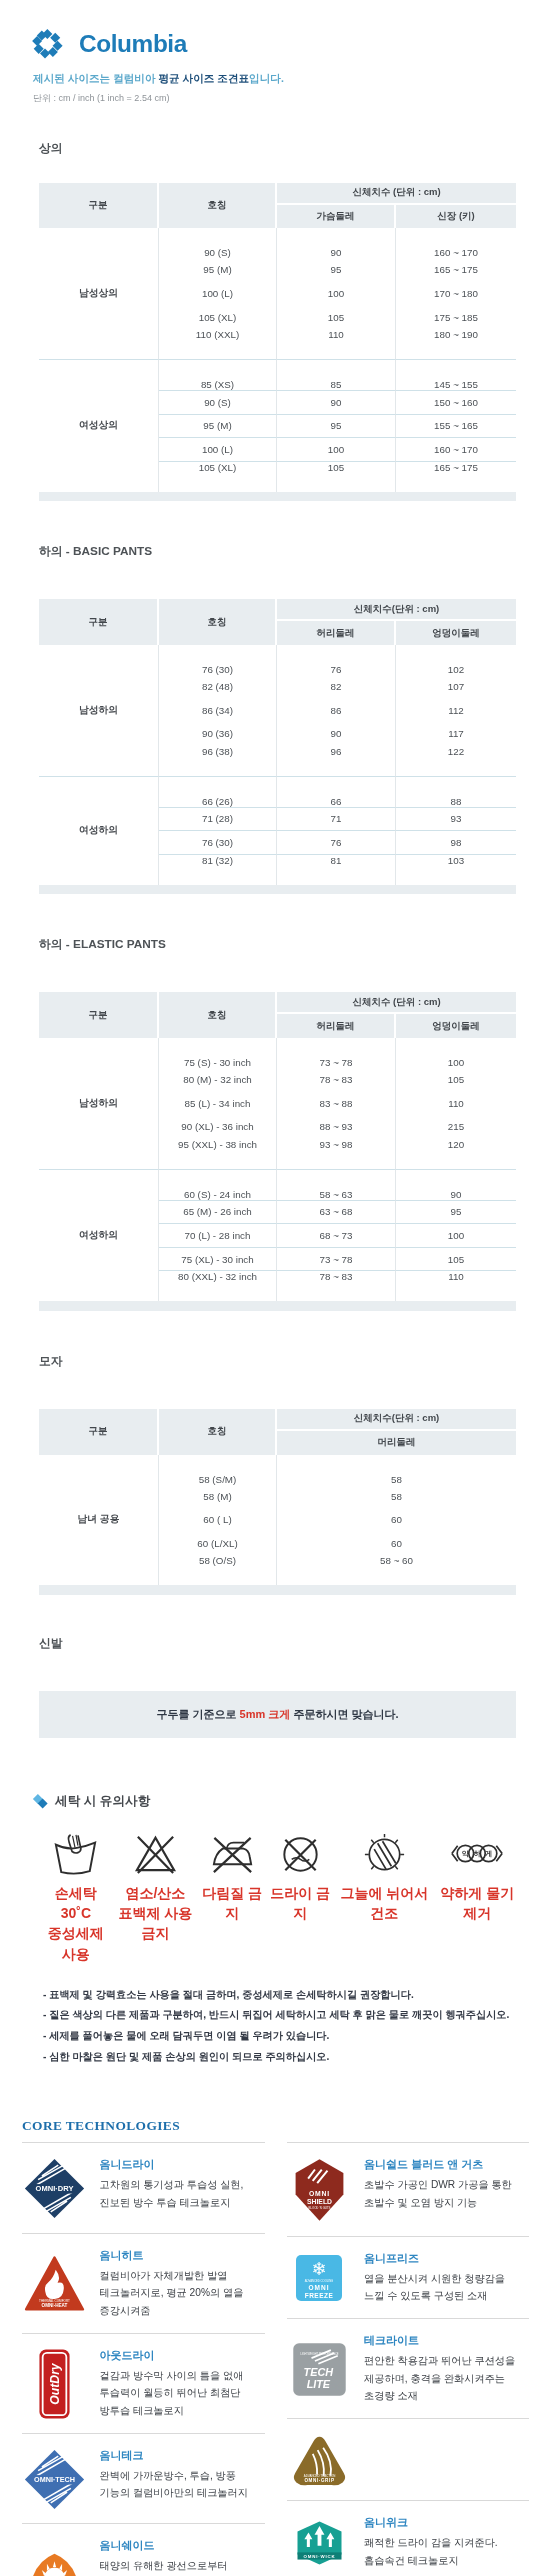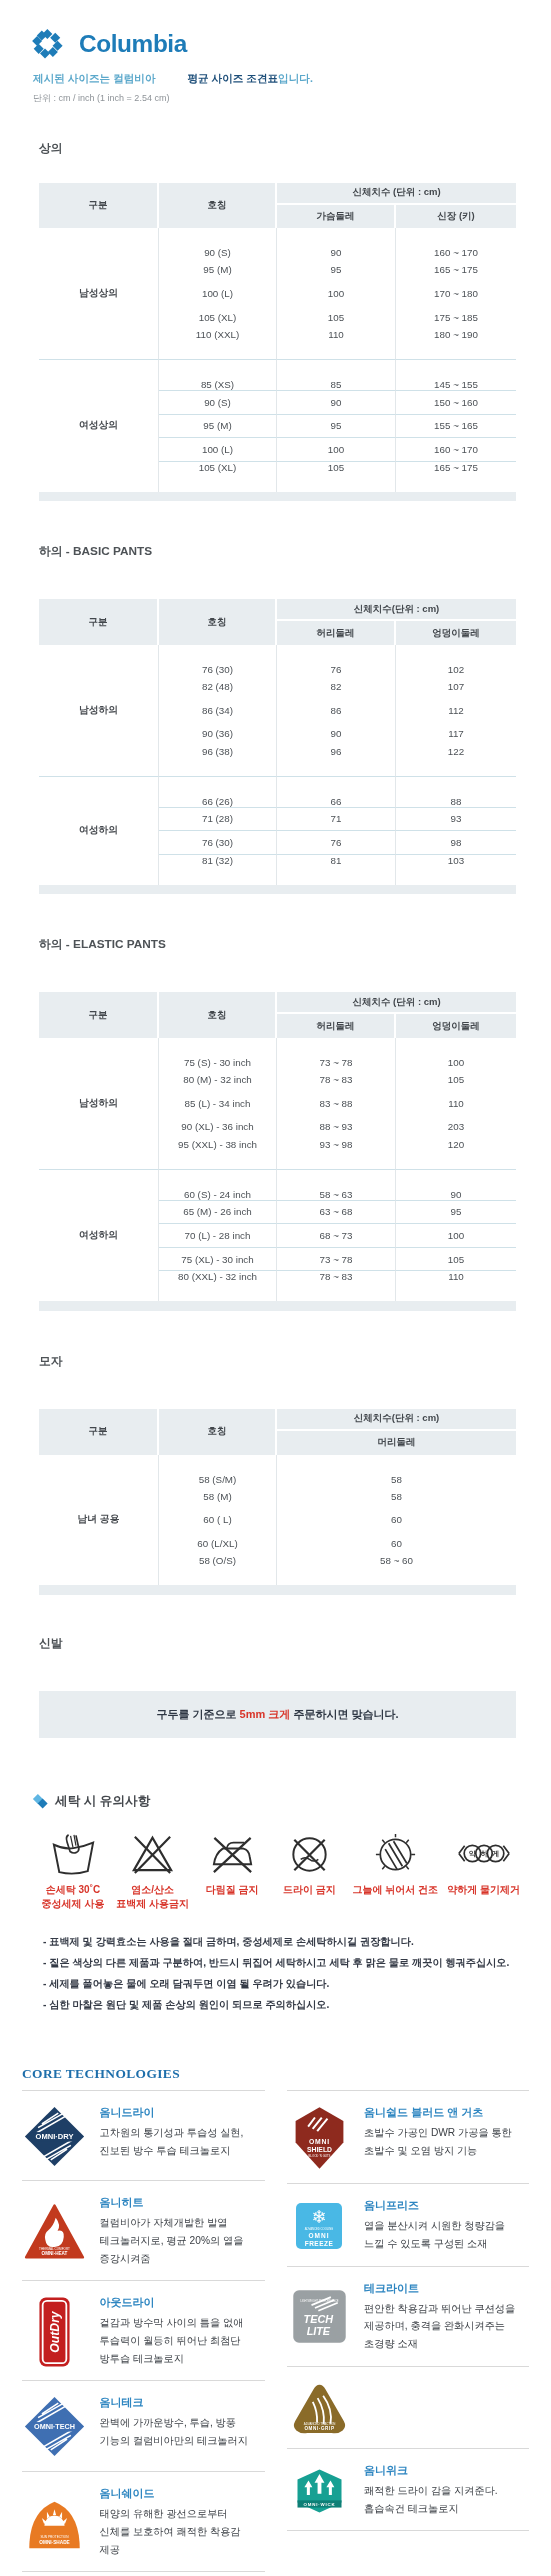--- a/index.html
+++ b/index.html
@@ -9,21 +9,21 @@
     font-family: "Liberation Sans", "DejaVu Sans", sans-serif;
     color: #4c5156;
   }
   .page { width: 551px; position: relative; }
 
   
   .hdr { padding: 28px 0 0 31.5px; }
   .brand { display: flex; align-items: center; gap: 16px; }
   .brand-text { font-size: 24.4px; font-weight: bold; color: #1e7cb8; letter-spacing: -0.4px; }
   .subtitle { margin: 12.6px 0 0 1.6px; font-size: 10.6px; font-weight: bold; color: #5ba8cb; }
-  .subtitle .dark { color: #1d4e79; margin-left: 29px; }
+  .subtitle .dark { color: #1d4e79; }
   .unit-note { margin: 5.5px 0 0 1.6px; font-size: 9px; color: #8e9398; }
 
   
   .sec-title { margin: 0 8px 0 39px; font-size: 11.8px; font-weight: bold; color: #4d5256; }
 
   
   .tbl-wrap { margin-left: 39px; width: 477px; }
   table { width: 477px; border-collapse: separate; border-spacing: 0; table-layout: fixed; }
   thead th {
     background: #e8edf0; font-size: 9.5px; font-weight: bold; color: #42474c;
@@ -56,21 +56,21 @@
     font-size: 11px; font-weight: bold; color: #2e3744;
   }
   .shoe-box .red { color: #d8352a; }
 
   
   .laundry-title { margin-left: 31.5px; display: flex; align-items: center; gap: 6.3px;
     font-size: 12.6px; font-weight: bold; color: #44484d; }
   .care-row { margin: 19px 0 0 39px; width: 481px; display: flex; justify-content: space-between; }
   .care { text-align: center; min-width: 68px; }
   .care svg { display: block; margin: 0 auto; }
-  .care-label { margin-top: 4.7px; font-size: 10px; font-weight: bold; color: #d8352a; line-height: 1.45; }
+  .care-label { margin-top: 4.7px; font-size: 14px; font-weight: bold; color: #d8352a; line-height: 1.45; }
   .notes { margin: 20.5px 0 0 43px; }
   .note-line { font-size: 10.2px; color: #343a46; line-height: 2.05; font-weight: bold; }
 
   
   .core { margin: 0 22px; }
   .core-title { font-family: "Liberation Serif", "DejaVu Serif", serif;
     font-size: 13.4px; font-weight: bold; color: #1e6fab; letter-spacing: 0.4px; margin-bottom: 7.9px; }
   .tech-grid { display: flex; gap: 22px; }
   .tcol { flex: 1; }
   .titem { border-top: 1.6px solid #d9d9d9; padding: 14px 0 12.6px 0; display: flex; gap: 12.6px; }
@@ -297,21 +297,21 @@
               <td>105</td>
             </tr>
             <tr>
               <td class="vline">85 (L) - 34 inch</td>
               <td class="vline">83 ~ 88</td>
               <td>110</td>
             </tr>
             <tr>
               <td class="vline">90 (XL) - 36 inch</td>
               <td class="vline">88 ~ 93</td>
-              <td>203</td>
+              <td>215</td>
             </tr>
             <tr>
               <td class="vline pad-bot">95 (XXL) - 38 inch</td>
               <td class="vline pad-bot">93 ~ 98</td>
               <td class="pad-bot">120</td>
             </tr>
           </tbody>
           <tbody class="grp">
             <tr>
               <td class="grp-label vline" rowspan="5">여성하의</td>

